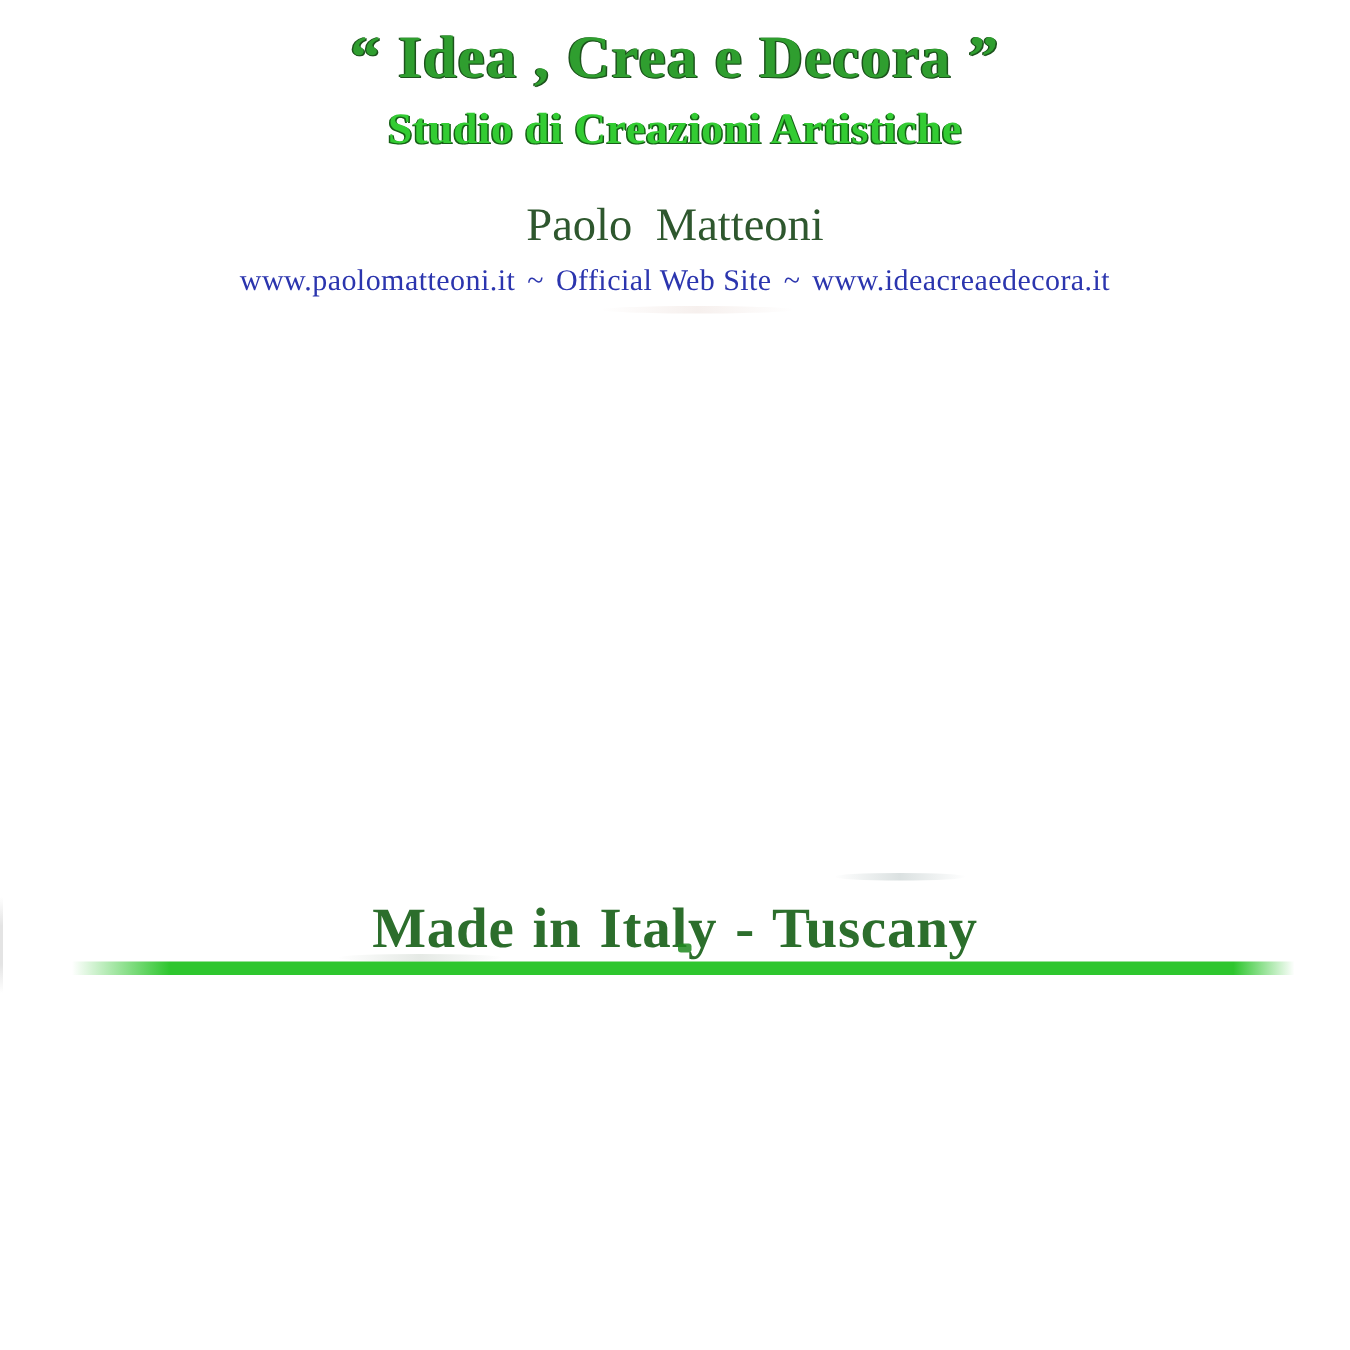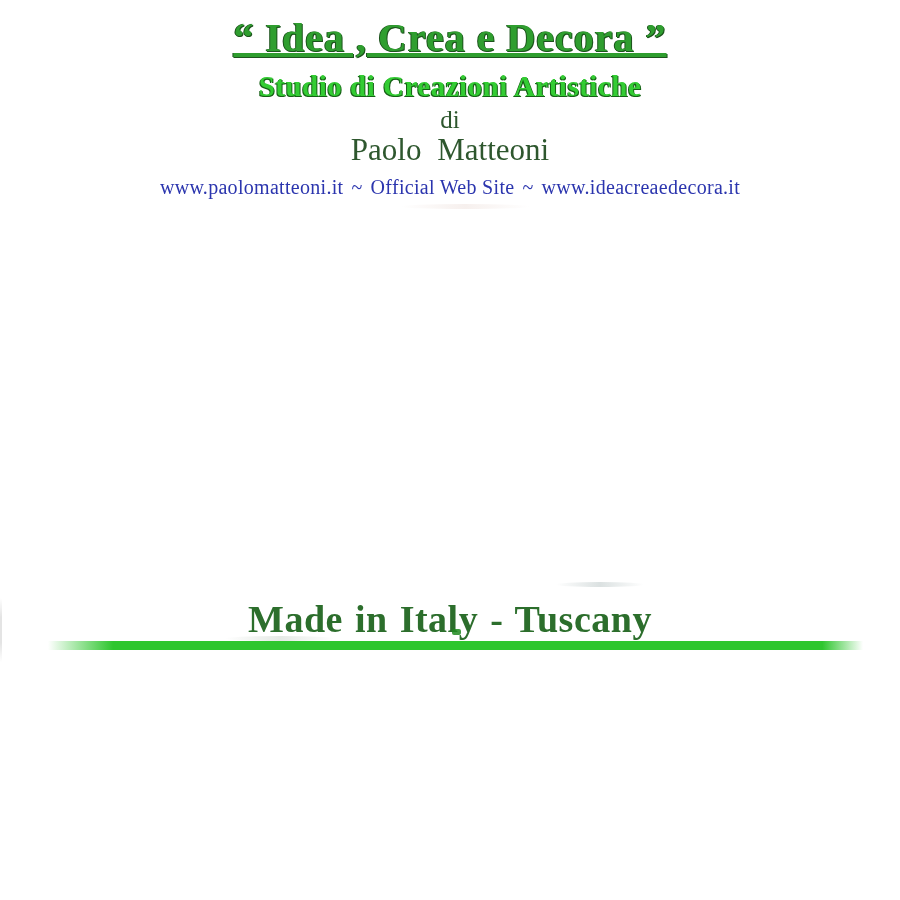--- a/index.html
+++ b/index.html
@@ -12,21 +12,20 @@
   }
   .centerline{position:absolute;left:0;width:100%;text-align:center;white-space:nowrap;}
 
   .title{
     top:14px;
     font-size:40px;font-weight:bold;letter-spacing:1px;
     color:var(--title-green,#2f9e2f);
     text-shadow:-1px 0 var(--title-outline,#1d531d),
                  0 1px var(--title-outline,#1d531d),
                  1px 1px var(--title-outline,#1d531d);
-    text-decoration:underline;
   }
   .subtitle{
     top:70px;
     font-size:29px;font-weight:bold;letter-spacing:0.5px;
     color:var(--subtitle-green,#33cc33);
     text-shadow:-1px 1px var(--subtitle-outline,#166016),
                  1px 1px var(--subtitle-outline,#166016);
   }
   .di{
     top:106px;
@@ -76,21 +75,20 @@
 </style>
 </head>
 <body>
 
 <div class="page">
 
   <div class="centerline title">“ Idea , Crea e Decora ”</div>
 
   <div class="centerline subtitle">Studio di Creazioni Artistiche</div>
 
-  <div class="centerline di">di</div>
 
   <div class="centerline owner">Paolo Matteoni</div>
 
   <div class="centerline weblinks">
     <span class="url">www.paolomatteoni.it</span><span class="sep">~</span><span>Official Web Site</span><span class="sep">~</span><span class="url">www.ideacreaedecora.it</span>
   </div>
 
   <div class="centerline made">Made in Italy - Tuscany</div>
 
   <div class="bar"></div>

